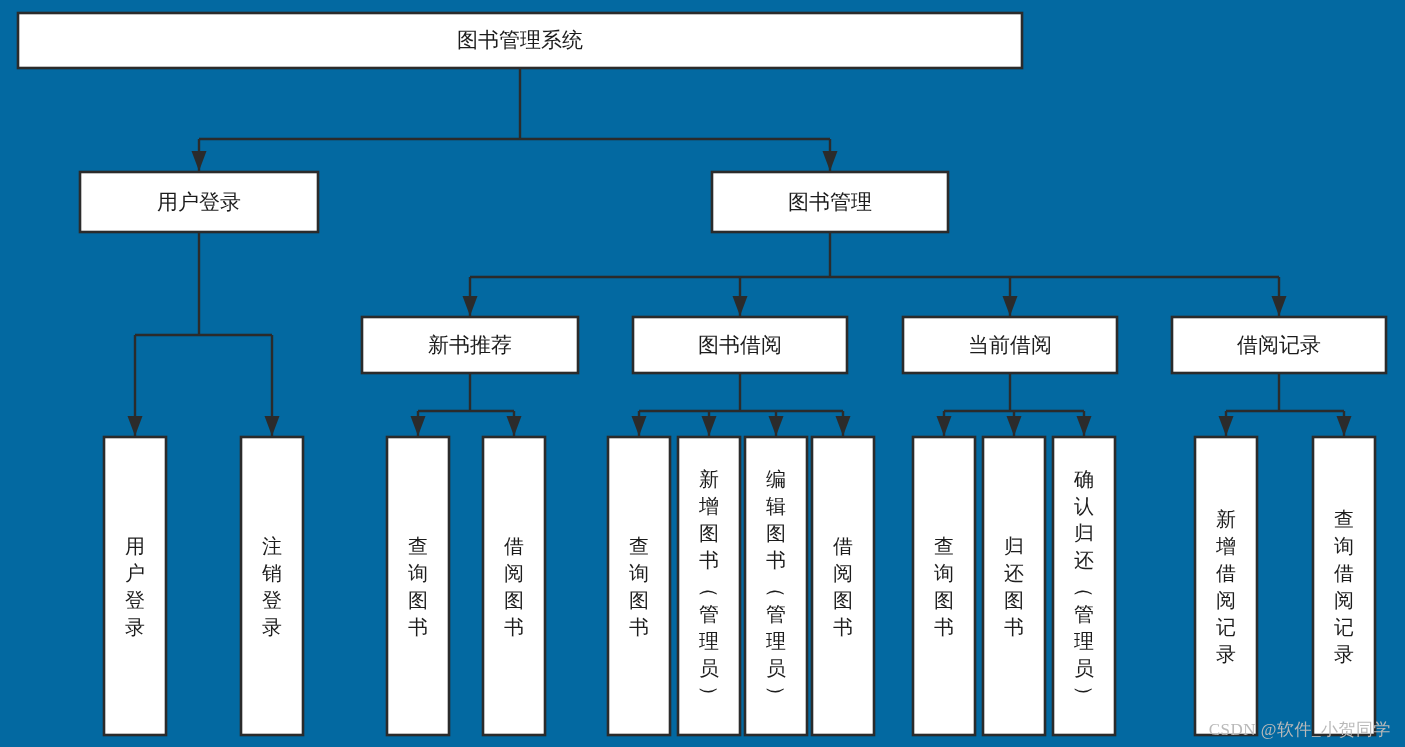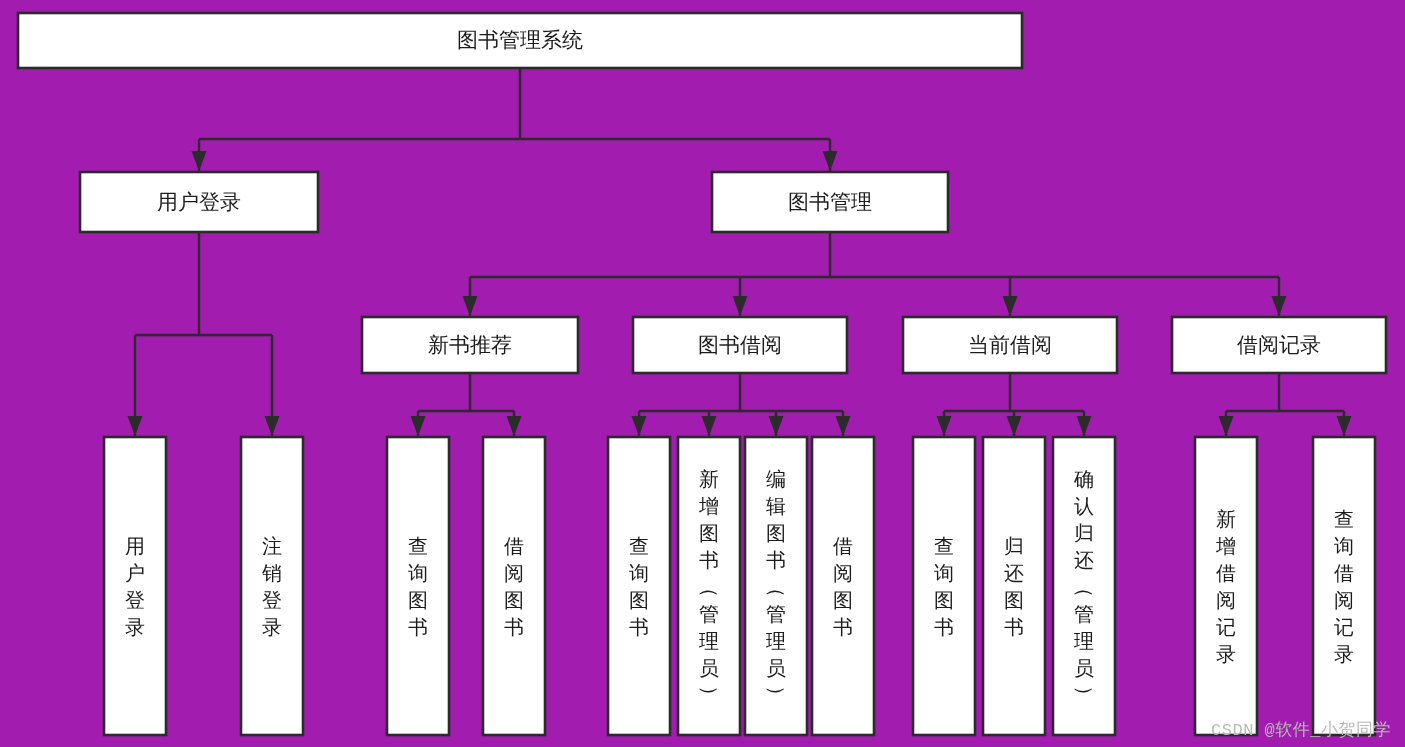--- a/index.html
+++ b/index.html
@@ -8,21 +8,21 @@
     padding: 0;
     background: #ffffff;
   }
   body {
     font-family: "Liberation Sans", "DejaVu Sans", sans-serif;
   }
   #diagram-root {
     position: relative;
     width: 1405px;
     height: 747px;
-    background: #a21caf;
+    background: #0369a1;
     overflow: hidden;
   }
   svg.flow {
     position: absolute;
     left: 0;
     top: 0;
     width: 1405px;
     height: 747px;
     display: block;
   }
@@ -51,21 +51,21 @@
   .node-label-vert {
     font-family: "Liberation Sans", "DejaVu Sans", sans-serif;
     fill: #1c1c1c;
     font-size: 20px;
     text-anchor: middle;
   }
   .watermark {
     position: absolute;
     right: 14px;
     bottom: 6px;
-    font-family: Liberation Mono, monospace;
+    font-family: Liberation Serif, serif;
     font-size: 17px;
     color: #b9b9b9;
     letter-spacing: 0.5px;
     white-space: nowrap;
     user-select: none;
   }
 </style>
 </head>
 <body>
 

